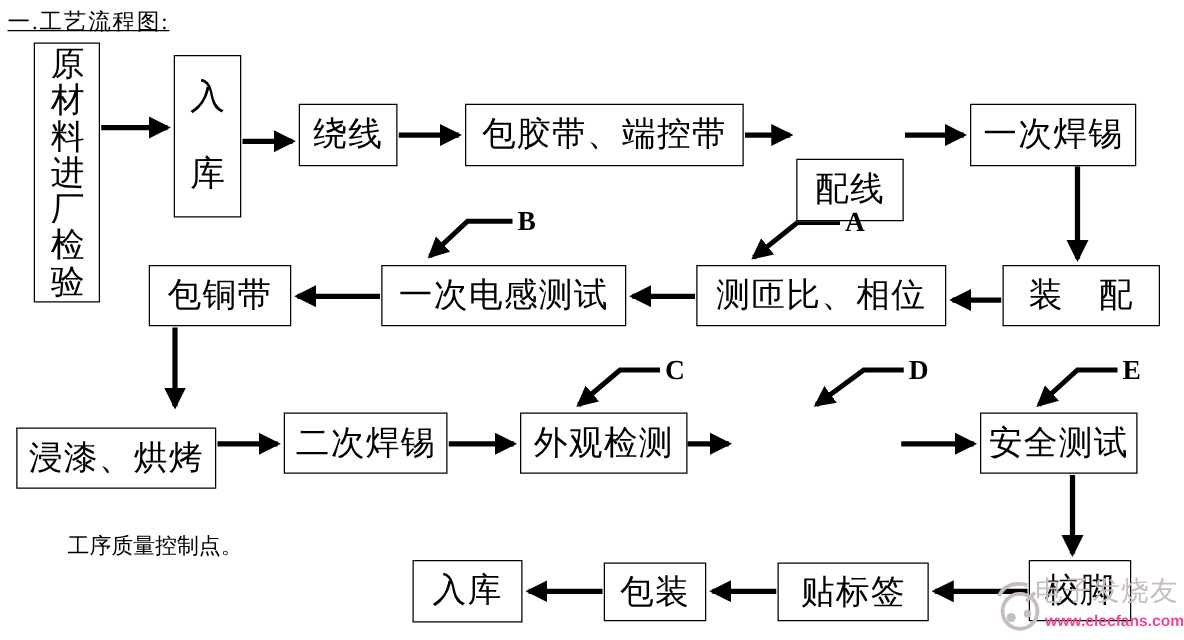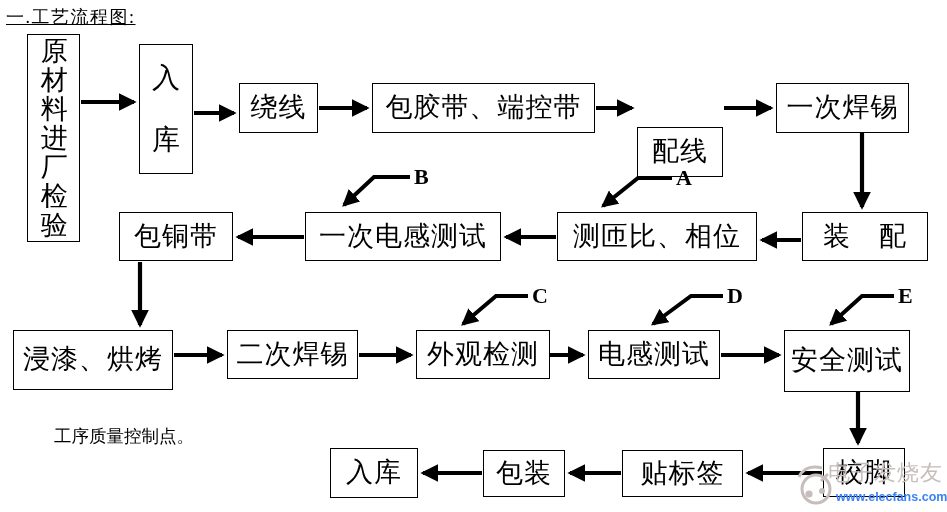--- a/index.html
+++ b/index.html
@@ -113,33 +113,30 @@
   <div class="box" style="left:557px; top:212px; width:200px; height:49px;">
     <span>测匝比、相位</span>
   </div>
   <div class="box" style="left:305px; top:212px; width:196px; height:49px;">
     <span>一次电感测试</span>
   </div>
   <div class="box" style="left:119px; top:212px; width:114px; height:49px;">
     <span>包铜带</span>
   </div>
 
-  <div class="box" style="left:13px; top:330px; width:160px; height:60px;text-align:right;">
+  <div class="box" style="left:13px; top:342px; width:160px; height:49px;text-align:right;">
     <span>浸漆、烘烤</span>
   </div>
   <div class="box" style="left:227px; top:330px; width:131px; height:49px;">
     <span>二次焊锡</span>
   </div>
   <div class="box" style="left:416px; top:330px; width:134px; height:49px;">
     <span>外观检测</span>
   </div>
-  <div class="box" style="left:588px; top:330px; width:132px; height:49px;">
-    <span>电感测试</span>
-  </div>
-  <div class="box" style="left:784px; top:330px; width:126px; height:62px;">
+  <div class="box" style="left:784px; top:330px; width:126px; height:49px;">
     <span>安全测试</span>
   </div>
 
   <div class="box" style="left:823px; top:448px; width:82px; height:49px;">
     <span>校脚</span>
   </div>
   <div class="box" style="left:622px; top:450px; width:121px; height:47px;">
     <span>贴标签</span>
   </div>
   <div class="box" style="left:483px; top:450px; width:82px; height:47px;">
@@ -165,16 +162,16 @@
         <path d="M4,16 Q10,3 27,7"></path>
         <circle cx="21" cy="28" r="14"></circle>
         <line x1="26" y1="20" x2="33" y2="13"></line>
       </g>
       <g fill="#c7bdbd">
         <circle cx="14" cy="33" r="3.6"></circle>
         <circle cx="27" cy="30" r="3.0"></circle>
       </g>
     </svg>
     <div id="wm-brand" style="color: rgb(199, 189, 189);">电子发烧友</div>
-    <div id="wm-url" style="color: #3b82f6;">www.elecfans.com</div>
+    <div id="wm-url" style="color: #ec4899;">www.elecfans.com</div>
   </div>
 
 </div>
 
 </body></html>

